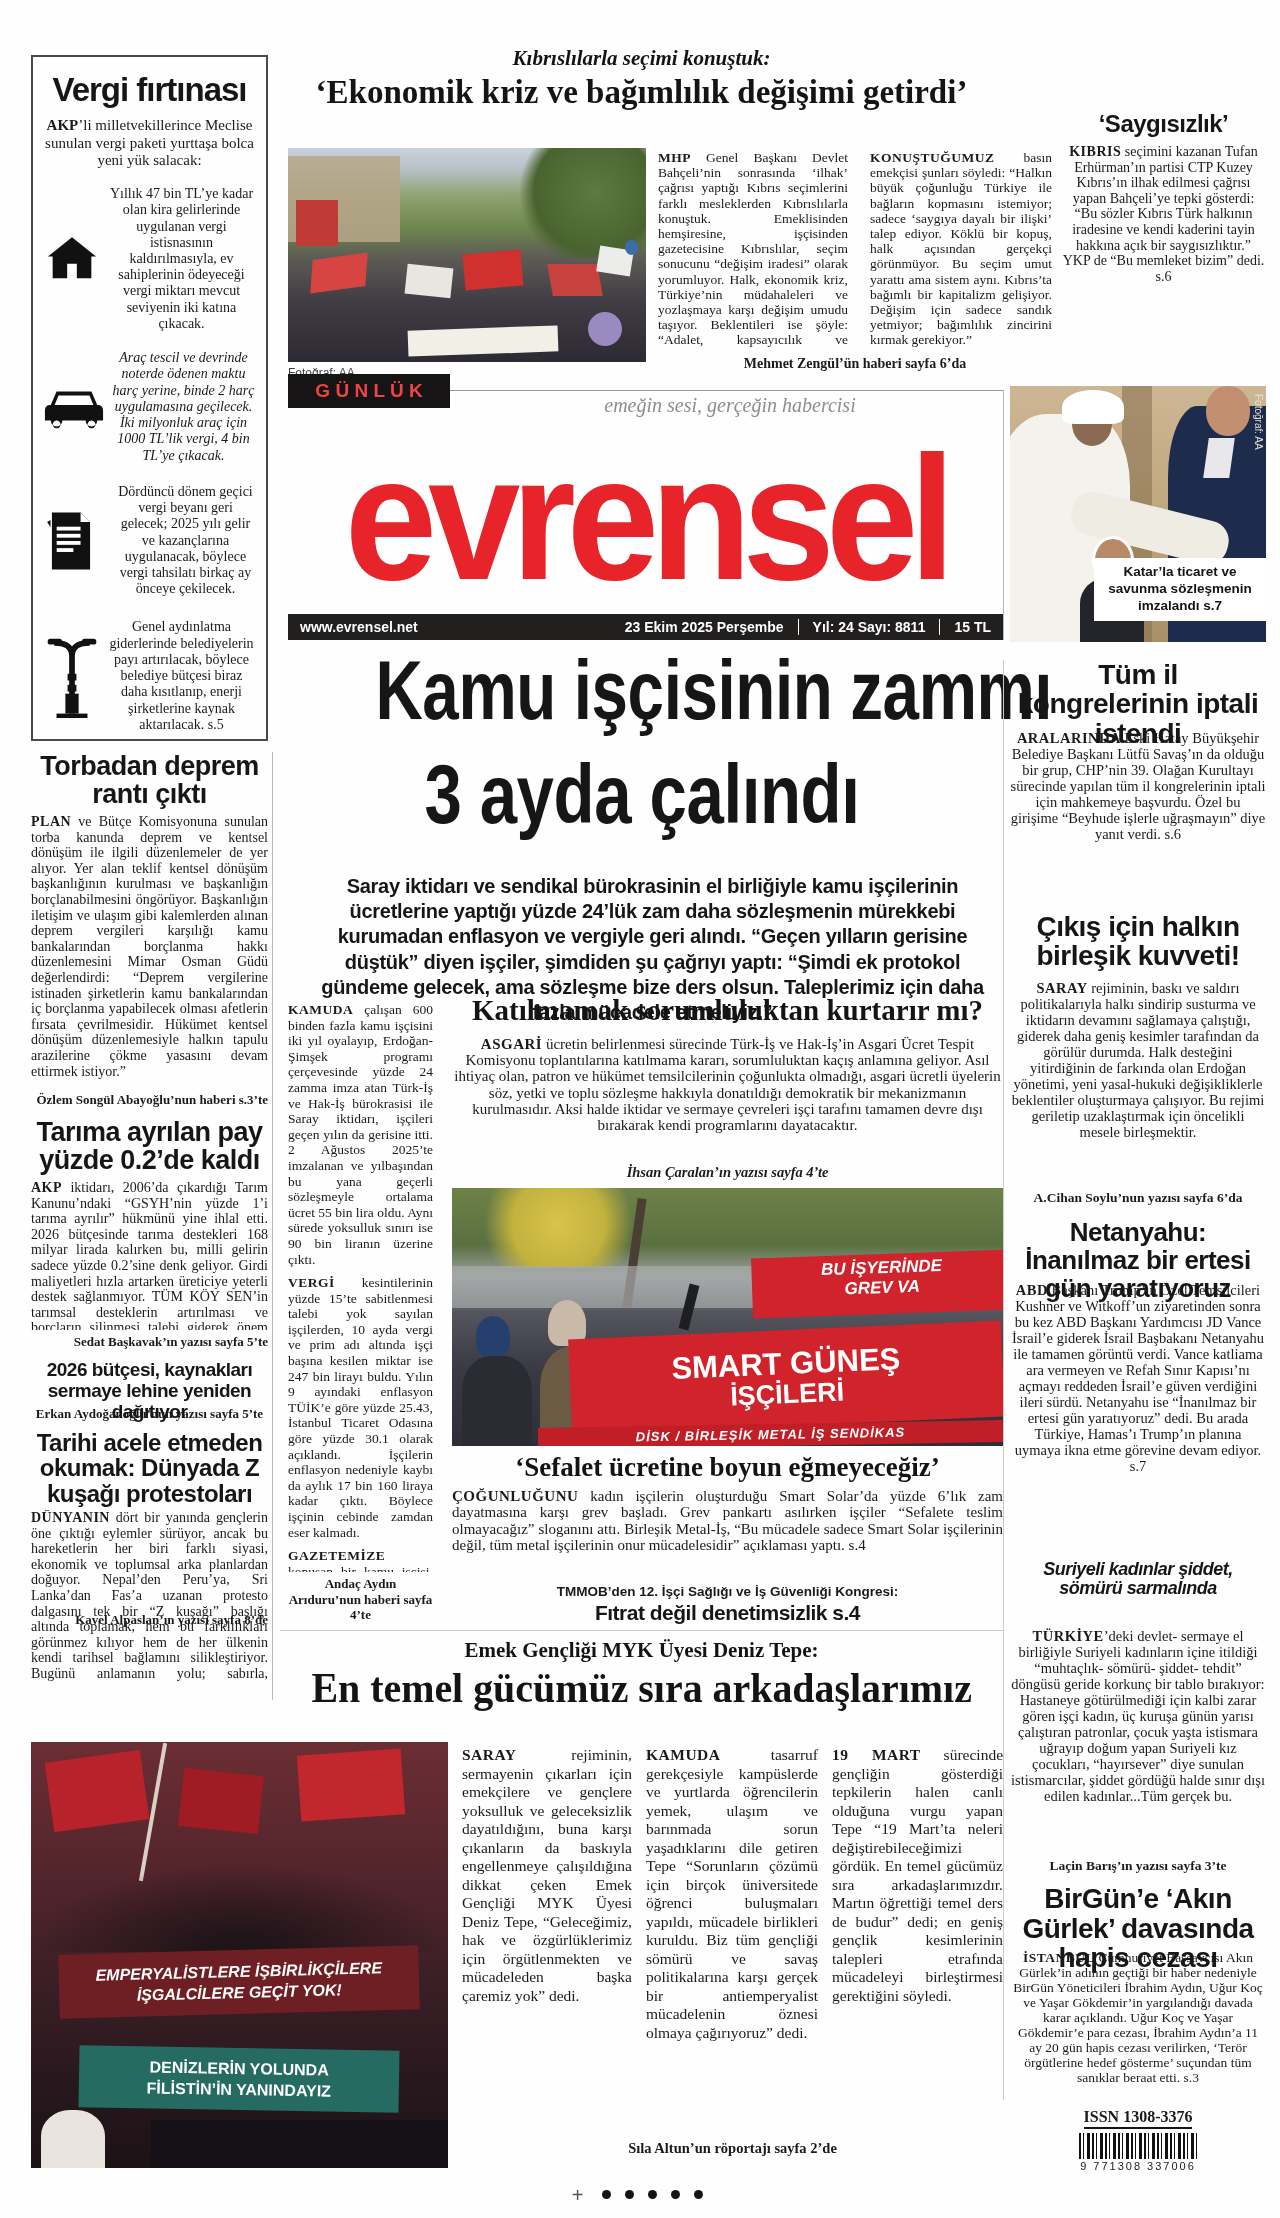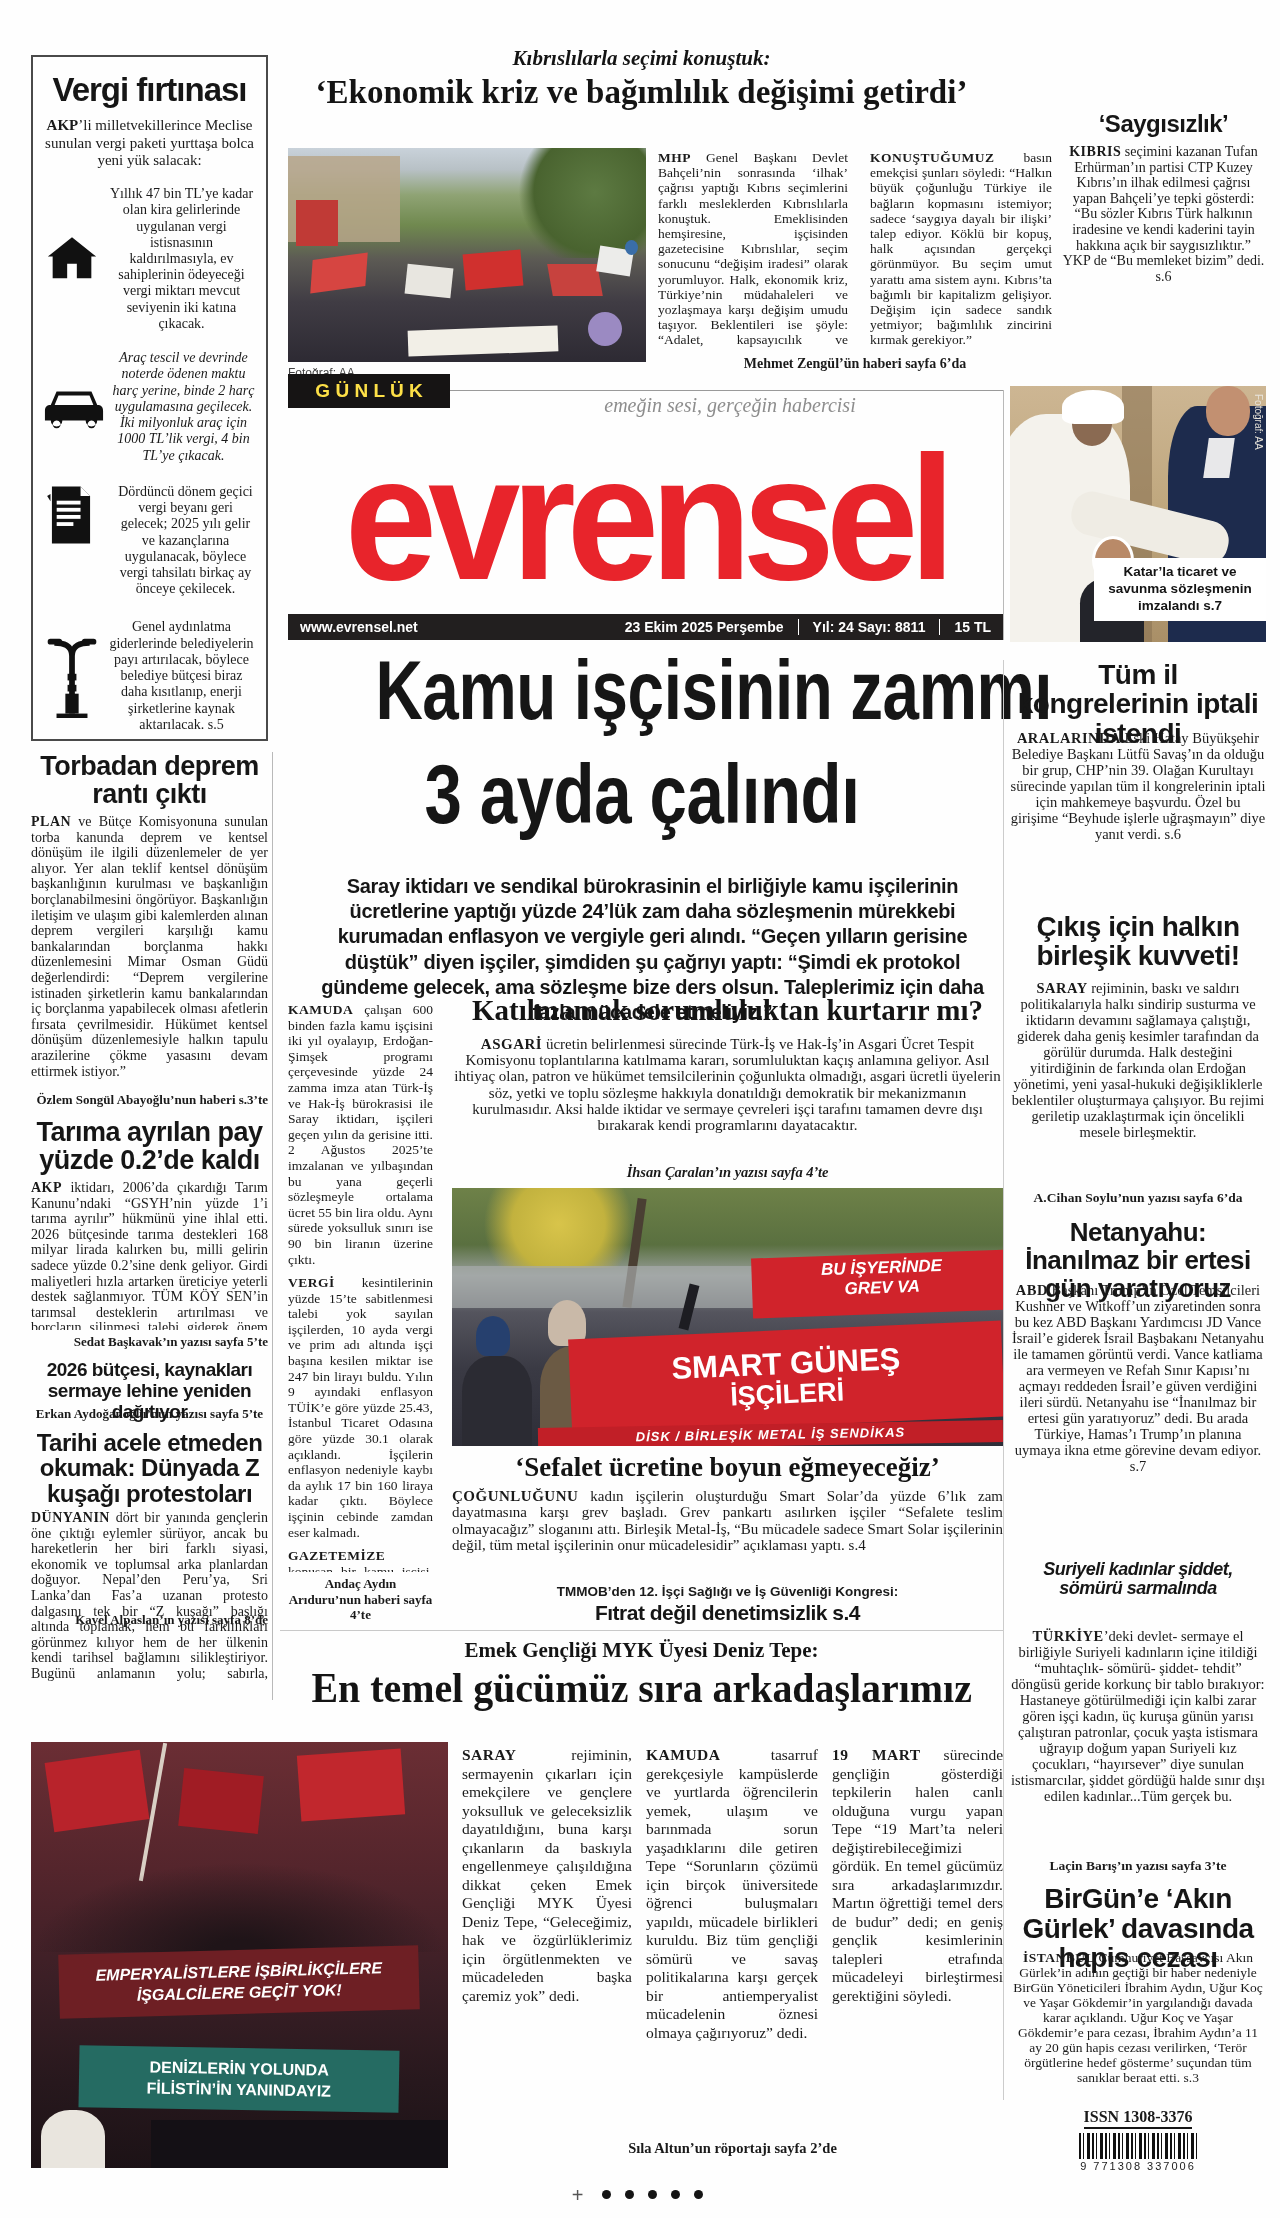--- a/index.html
+++ b/index.html
@@ -45,21 +45,21 @@
 
     <div style="display:flex;align-items:center;gap:6px;margin-top:18px;font-style:italic;">
       <span style="flex:0 0 auto;">
         <svg width="62" height="46" viewBox="0 0 32 22">
             <path fill="#111" d="M4 10 7 3h18l3 7c2 0 3 1 3 3v5h-3a3 3 0 0 1-6 0H10a3 3 0 0 1-6 0H1v-5c0-2 1-3 3-3zm4-5-2 5h20l-2-5zm-1 13a2 2 0 1 0 .1 0zm18 0a2 2 0 1 0 .1 0zM10 13h12v3H10z"></path>
           </svg>
       </span>
       <span class="serif cent" style="font-size:14px;line-height:1.16;flex:1;">Araç tescil ve devrinde noterde ödenen maktu harç yerine, binde 2 harç uygulamasına geçilecek. İki milyonluk araç için 1000 TL’lik vergi, 4 bin TL’ye çıkacak.</span>
     </div>
 
-    <div style="display:flex;gap:16px;margin-top:20px;">
+    <div style="display:flex;align-items:center;gap:16px;margin-top:20px;">
       <span style="flex:0 0 auto;">
         <svg width="56" height="62" viewBox="0 0 22 26">
             <path fill="#111" d="M3 1h12l4 4v20H3z"></path>
             <path fill="#fff" d="M15 1l4 4h-4z"></path>
             <rect x="5" y="7" width="10" height="1.6" fill="#fff"></rect>
             <rect x="5" y="10" width="10" height="1.6" fill="#fff"></rect>
             <rect x="5" y="13" width="10" height="1.6" fill="#fff"></rect>
             <rect x="5" y="16" width="7" height="1.6" fill="#fff"></rect>
             <path fill="#111" d="M1 5l1.4-.8v3z"></path>
           </svg>
@@ -109,21 +109,21 @@
   </div>
   <div class="abs serif cent byline" style="left:658px;top:356px;width:394px;font-size:14px;">Mehmet Zengül’ün haberi sayfa 6’da</div>
 
   <div class="abs hl cent" style="left:1062px;top:110px;width:203px;font-size:24px;">‘Saygısızlık’</div>
   <div class="abs serif cent" style="left:1062px;top:144px;width:203px;font-size:14px;line-height:15.6px;">
     <strong class="lead-word">KIBRIS</strong><span> seçimini kazanan Tufan Erhürman’ın partisi CTP Kuzey Kıbrıs’ın ilhak edilmesi çağrısı yapan Bahçeli’ye tepki gösterdi: “Bu sözler Kıbrıs Türk halkının iradesine ve kendi kaderini tayin hakkına açık bir saygısızlıktır.” YKP de “Bu memleket bizim” dedi. s.6</span>
   </div>
 
   <div class="hline" style="left:288px;top:390px;width:715px;"></div>
   <div class="vline" style="left:1003px;top:390px;height:250px;"></div>
-  <div class="abs sans" style="left:288px;top:374px;width:162px;height:34px;background:#161414;color:#fde047;font-weight:bold;font-size:19px;display:flex;align-items:center;justify-content:center;">G Ü N L Ü K</div>
+  <div class="abs sans" style="left:288px;top:374px;width:162px;height:34px;background:#161414;color:#ef4444;font-weight:bold;font-size:19px;display:flex;align-items:center;justify-content:center;">G Ü N L Ü K</div>
   <div class="abs serif cent" style="left:520px;top:394px;width:420px;font-size:20px;font-style:italic;color:#8d8d8d;">emeğin sesi, gerçeğin habercisi</div>
   <div class="abs" style="left:288px;top:428px;width:715px;height:182px;display:flex;align-items:center;justify-content:center;">
     <span class="sans" style="font-weight:bold;font-size:166px;line-height:1;color:#e8242b;letter-spacing:-9px;transform:scale(1.0,1.06);">evrensel</span>
   </div>
   <div class="abs sans" style="left:288px;top:614px;width:715px;height:26px;background:#221f1f;color:#fff;display:flex;align-items:center;font-size:14px;font-weight:bold;box-sizing:border-box;padding:0 12px;">
     <span style="flex:1;">www.evrensel.net</span>
     <span>23 Ekim 2025 Perşembe</span>
     <span style="width:1px;height:16px;background:#fff;margin:0 14px;"></span>
     <span>Yıl: 24  Sayı: 8811</span>
     <span style="width:1px;height:16px;background:#fff;margin:0 14px;"></span>

